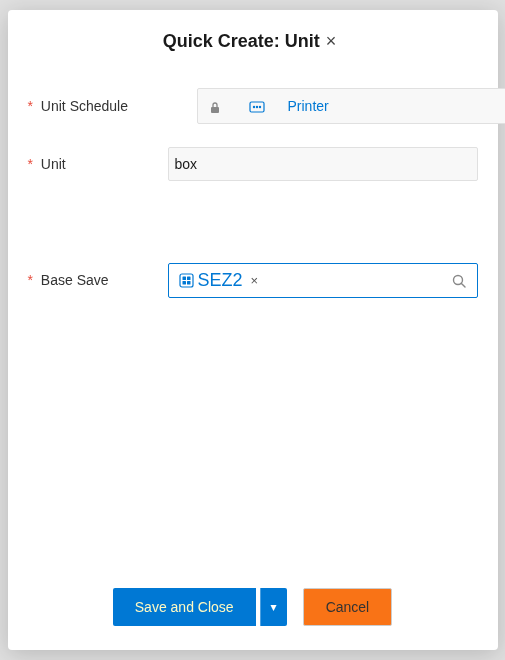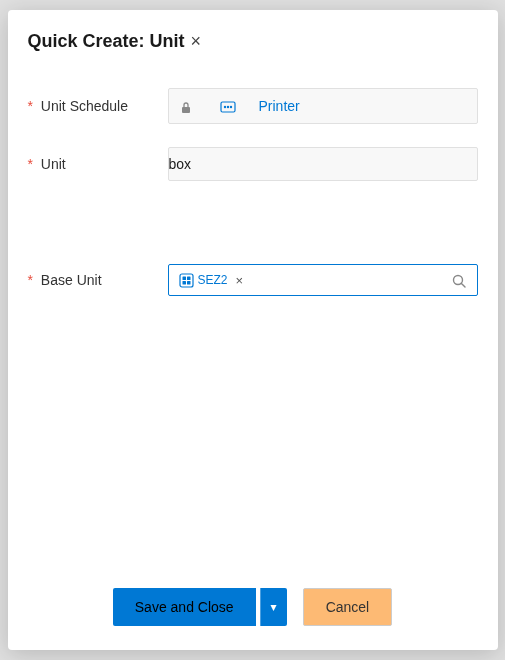--- a/index.html
+++ b/index.html
@@ -26,21 +26,21 @@
       border-radius: 4px;
       box-shadow: 0 4px 24px rgba(0,0,0,0.18);
       display: flex;
       flex-direction: column;
       position: relative;
     }
 
     .dialog-header {
       display: flex;
       align-items: center;
-      justify-content: flex-start;
+      justify-content: center;
       padding: 18px 20px 14px 20px;
       border-bottom: none;
     }
 
     .dialog-title {
       font-size: 18px;
       font-weight: 600;
       color: #1a1a1a;
     }
 
@@ -88,21 +88,21 @@
       margin-right: 4px;
       font-size: 13px;
     }
 
     .form-field {
       flex: 1;
     }
 
     .field-input {
       width: 100%;
-      padding: 8px 0;
+      padding: 8px 6px;
       background: #f8f8f8;
       border: 1px solid #e0e0e0;
       border-radius: 2px;
       font-size: 14px;
       color: #1a1a1a;
       outline: none;
     }
 
     .field-link {
       display: inline-flex;
@@ -110,40 +110,41 @@
       gap: 23px;
       width: 100%;
       padding: 8px 10px;
       background: #f8f8f8;
       border: 1px solid #e0e0e0;
       border-radius: 2px;
       font-size: 14px;
       color: #0078d4;
       text-decoration: none;
       cursor: pointer;
+      margin-left: 29px;
     }
 
     .lookup-field {
       display: flex;
       align-items: center;
       width: 100%;
       padding: 6px 10px;
       background: #fff;
       border: 1.5px solid #0078d4;
       border-radius: 2px;
       font-size: 14px;
       gap: 6px;
     }
 
     .lookup-tag {
       display: inline-flex;
       align-items: center;
       gap: 4px;
       color: #0078d4;
-      font-size: 12px;
+      font-size: 18px;
     }
 
     .lookup-tag-icon {
       font-size: 13px;
       color: #0078d4;
     }
 
     .lookup-tag-text {
       color: #0078d4;
       text-decoration: none;
@@ -176,21 +177,21 @@
       display: flex;
       justify-content: center;
       align-items: center;
       padding: 20px 20px 24px 20px;
       gap: 4px;
       margin-top: auto;
     }
 
     .btn-save {
       background: #0078d4;
-      color: #000000;
+      color: #fef9c3;
       border: none;
       border-radius: 2px 0 0 2px;
       padding: 10px 22px;
       font-size: 14px;
       font-weight: 500;
       cursor: pointer;
       height: 38px;
       display: flex;
       align-items: center;
     }
@@ -203,21 +204,21 @@
       border-radius: 0 2px 2px 0;
       padding: 10px 10px;
       font-size: 12px;
       cursor: pointer;
       height: 38px;
       display: flex;
       align-items: center;
     }
 
     .btn-cancel {
-      background: #fdba74;
+      background: #f97316;
       color: #333;
       border: 1px solid #ccc;
       border-radius: 2px;
       padding: 10px 22px;
       font-size: 14px;
       font-weight: 500;
       cursor: pointer;
       height: 38px;
       display: flex;
       align-items: center;
@@ -278,21 +279,21 @@
         <input class="field-input" type="text" value="box" style="">
       </div>
     </div>
 
     <div class="form-row">
     </div>
 
     <div class="form-row">
       <div class="form-label">
         <span class="required-star">*</span>
-        <span>Base Unit</span>
+        <span>Base Save</span>
       </div>
       <div class="form-field">
         <div class="lookup-field">
           <span class="lookup-tag">
             <span class="lookup-tag-icon">
               <svg class="svg-icon" width="15" height="15" viewBox="0 0 15 15" fill="none" xmlns="http://www.w3.org/2000/svg">
                 <rect x="1" y="1" width="13" height="13" rx="2" stroke="#0078d4" stroke-width="1.2" fill="none"></rect>
                 <rect x="3.5" y="3.5" width="3.5" height="3.5" rx="0.5" fill="#0078d4"></rect>
                 <rect x="8" y="3.5" width="3.5" height="3.5" rx="0.5" fill="#0078d4"></rect>
                 <rect x="3.5" y="8" width="3.5" height="3.5" rx="0.5" fill="#0078d4"></rect>

